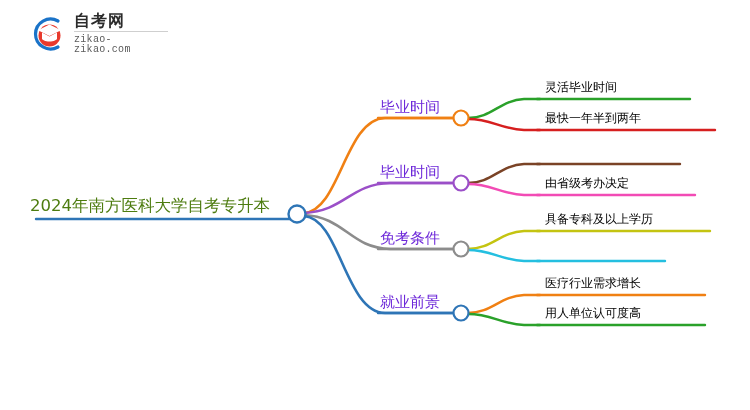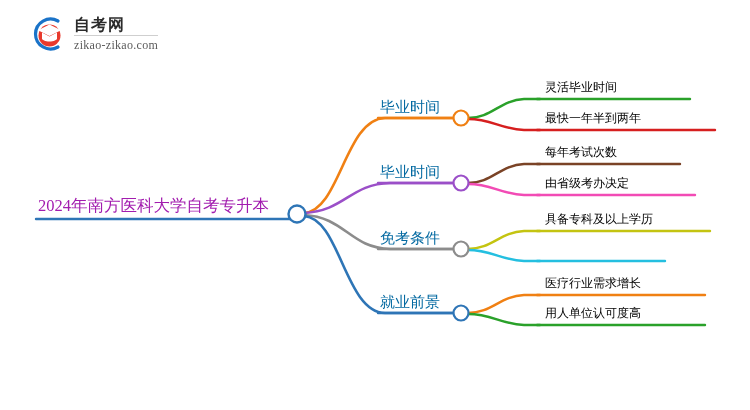--- a/index.html
+++ b/index.html
@@ -47,22 +47,22 @@
   .logo-cn {
     font-family: "DejaVu Sans", "Liberation Sans", sans-serif;
     font-size: 16px;
     font-weight: bold;
     color: #2b2b2b;
     letter-spacing: 1px;
     padding-bottom: 2px;
     border-bottom: 1px solid #cfcfcf;
   }
   .logo-url {
-    font-family: Liberation Serif, serif;
-    font-size: 12px;
+    font-family: Liberation Mono, monospace;
+    font-size: 10px;
     color: #5a5a5a;
     letter-spacing: 0.3px;
     padding-top: 3px;
   }
 
   
   #links {
     position: absolute;
     left: 0;
     top: 0;
@@ -73,28 +73,27 @@
   
   .node-label {
     position: absolute;
     white-space: nowrap;
     font-family: "DejaVu Sans", "Liberation Sans", sans-serif;
     color: #333333;
     line-height: 1;
   }
   .root-label {
     font-size: 16.5px;
-    color: #a21caf;
-    left: 38px;
+    color: #4d7c0f;
+    left: 30px;
     top: 198px;
-    font-family: Liberation Serif, serif;
   }
   .branch-label {
     font-size: 15px;
-    color: #0369a1;
+    color: #6d28d9;
   }
   .leaf-label {
     font-size: 12px;
     color: #000000;
   }
 </style>
 </head>
 <body>
 
 <div id="canvas">
@@ -158,21 +157,20 @@
   <div class="node-label root-label">2024年南方医科大学自考专升本</div>
 
   <div class="node-label branch-label" style="left:380px; top:100px;">毕业时间</div>
   <div class="node-label branch-label" style="left:380px; top:165px;">毕业时间</div>
   <div class="node-label branch-label" style="left:380px; top:231px;">免考条件</div>
   <div class="node-label branch-label" style="left:380px; top:295px;">就业前景</div>
 
   <div class="node-label leaf-label" style="left:545px; top:81px;">灵活毕业时间</div>
   <div class="node-label leaf-label" style="left:545px; top:112px;">最快一年半到两年</div>
 
-  <div class="node-label leaf-label" style="left:545px; top:146px;">每年考试次数</div>
   <div class="node-label leaf-label" style="left:545px; top:213px;">具备专科及以上学历</div>
 
   <div class="node-label leaf-label" style="left:545px; top:177px;">由省级考办决定</div>
 
   <div class="node-label leaf-label" style="left:545px; top:307px;">用人单位认可度高</div>
   <div class="node-label leaf-label" style="left:545px; top:277px;">医疗行业需求增长</div>
 
 </div>
 
 </body></html>

